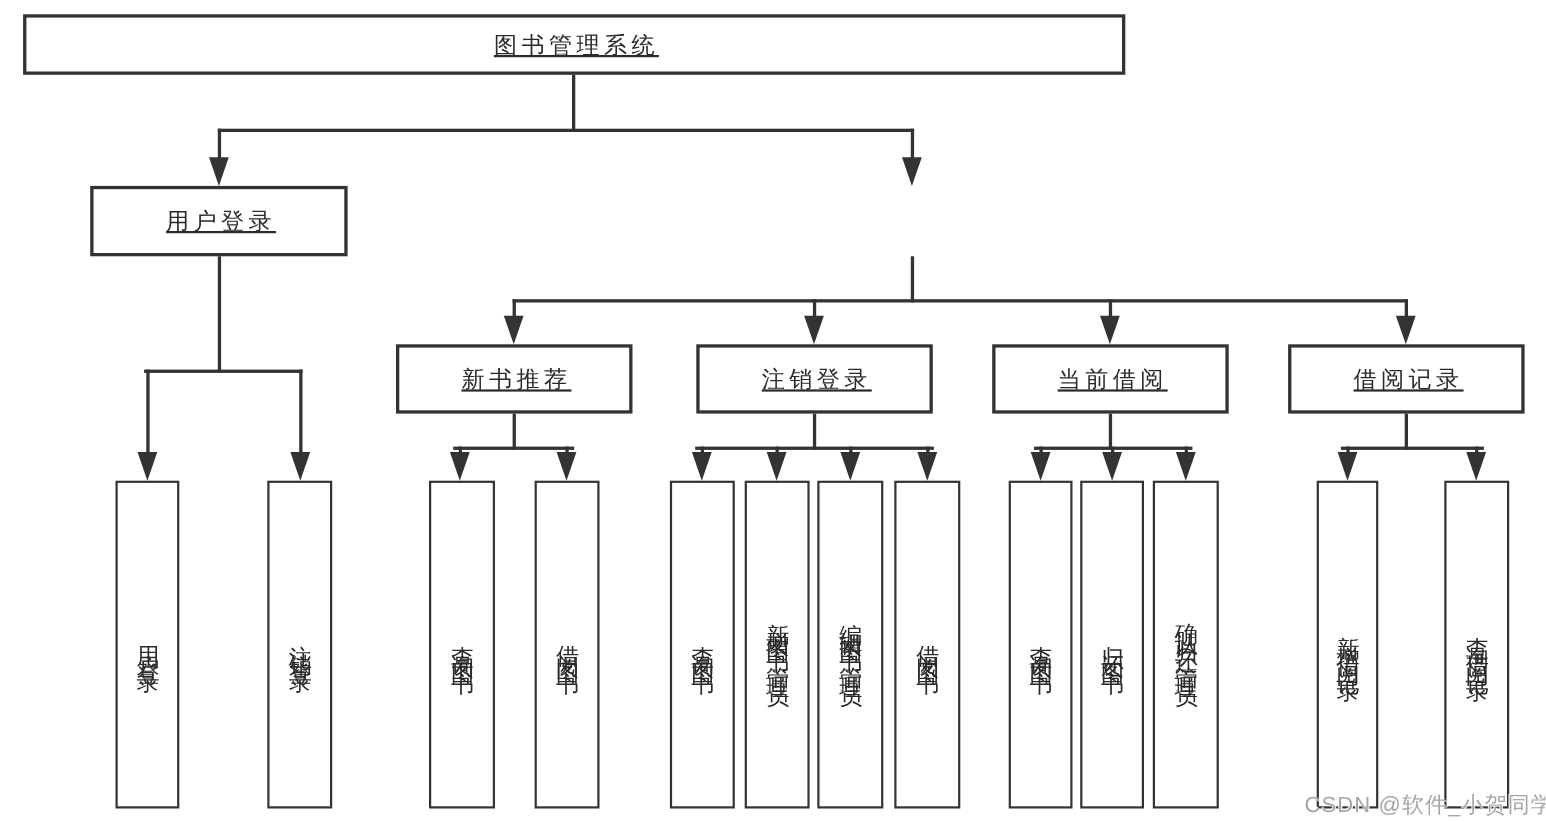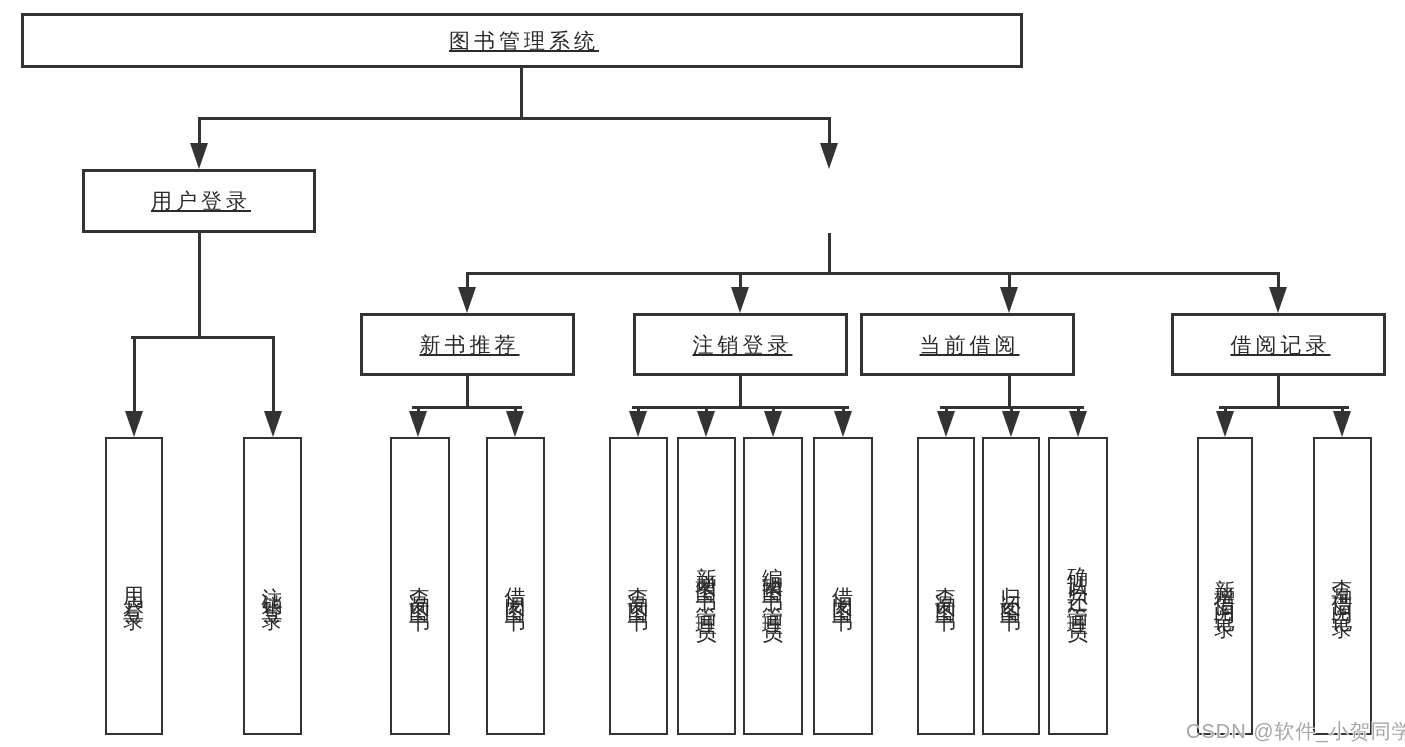--- a/index.html
+++ b/index.html
@@ -42,21 +42,21 @@
   <div class="box hlabel" style="left:82px;top:169px;width:234px;height:64px">
     <span>用户登录</span>
   </div>
 
   <div class="box hlabel" style="left:360px;top:313px;width:215px;height:63px">
     <span>新书推荐</span>
   </div>
   <div class="box hlabel" style="left:633px;top:313px;width:215px;height:63px">
     <span>注销登录</span>
   </div>
-  <div class="box hlabel" style="left:860px;top:313px;width:215px;height:63px">
+  <div class="box hlabel" style="left:902px;top:313px;width:215px;height:63px">
     <span>当前借阅</span>
   </div>
   <div class="box hlabel" style="left:1171px;top:313px;width:215px;height:63px">
     <span>借阅记录</span>
   </div>
 
   <div class="box vbox" style="left:105px;top:437px;width:58px;height:298px">
     <span class="vtext">用户登录</span>
   </div>
   <div class="box vbox" style="left:243px;top:437px;width:59px;height:298px">

